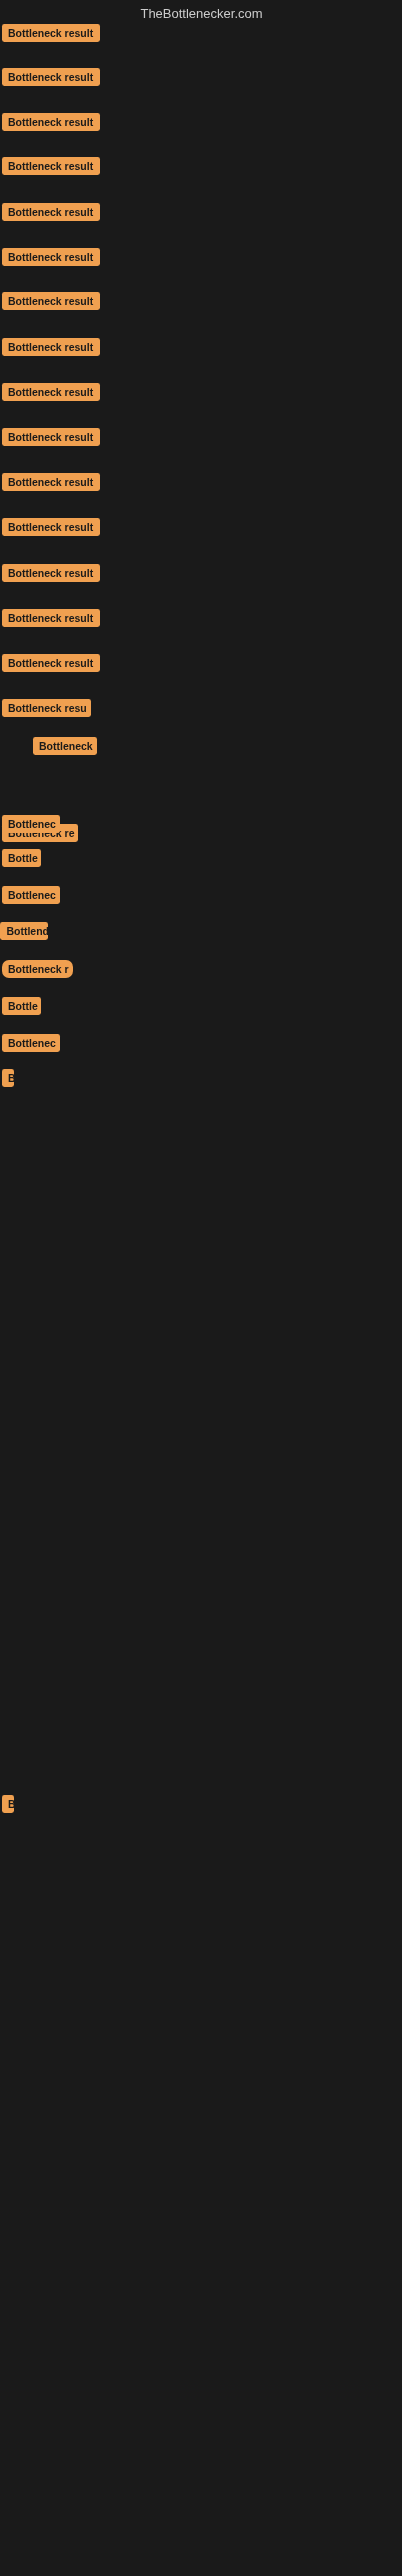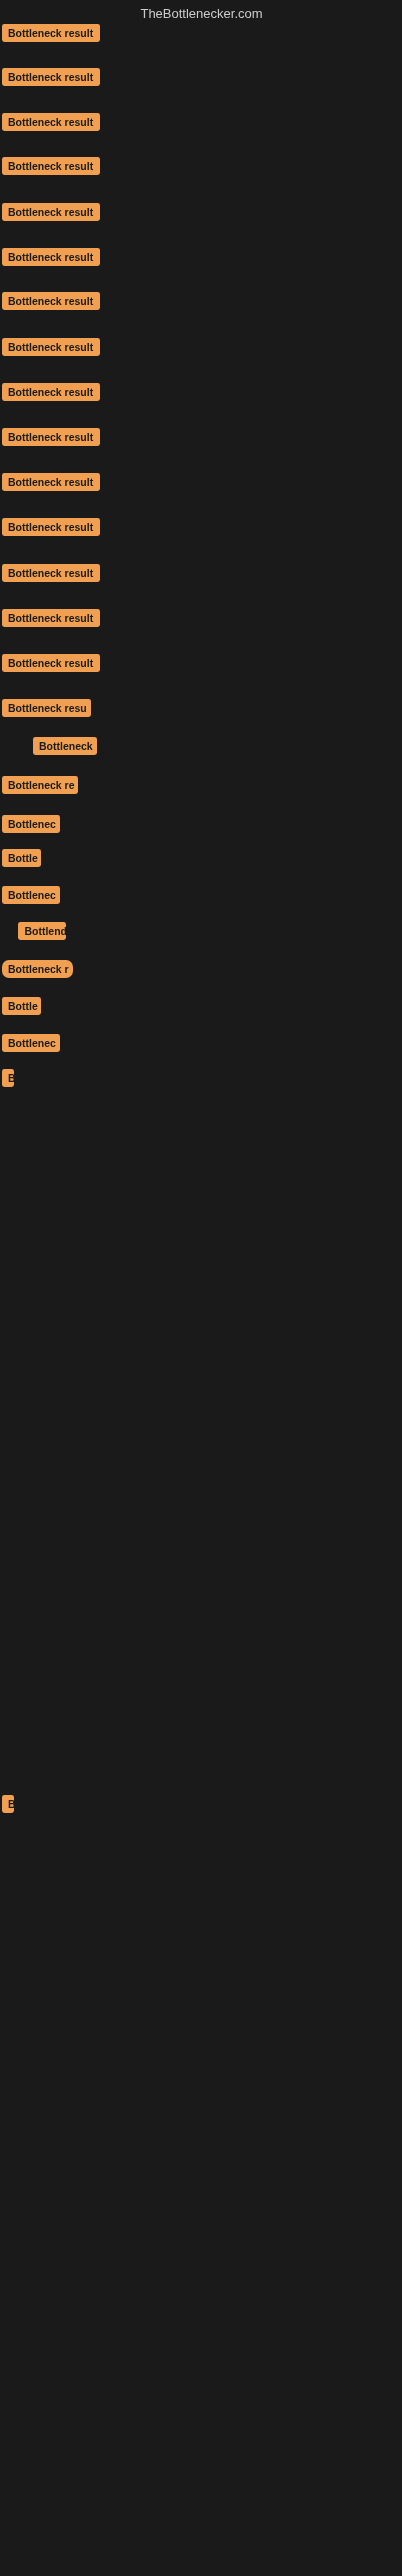--- a/index.html
+++ b/index.html
@@ -50,24 +50,24 @@
     <div style="position: absolute; top: 338px; left: 1.6px;"><span class="bottleneck-badge" style="max-width: 105px;">Bottleneck result</span></div>
     <div style="position: absolute; top: 383px; left: 1.6px;"><span class="bottleneck-badge" style="max-width: 105px;">Bottleneck result</span></div>
     <div style="position: absolute; top: 428px; left: 1.6px;"><span class="bottleneck-badge" style="max-width: 105px;">Bottleneck result</span></div>
     <div style="position: absolute; top: 473px; left: 1.6px;"><span class="bottleneck-badge" style="max-width: 105px;">Bottleneck result</span></div>
     <div style="position: absolute; top: 518px; left: 1.6px;"><span class="bottleneck-badge" style="max-width: 105px;">Bottleneck result</span></div>
     <div style="position: absolute; top: 564px; left: 1.6px;"><span class="bottleneck-badge" style="max-width: 105px;">Bottleneck result</span></div>
     <div style="position: absolute; top: 609px; left: 1.6px;"><span class="bottleneck-badge" style="max-width: 105px;">Bottleneck result</span></div>
     <div style="position: absolute; top: 654px; left: 1.6px;"><span class="bottleneck-badge" style="max-width: 105px;">Bottleneck result</span></div>
     <div style="position: absolute; top: 699px; left: 1.6px;"><span class="bottleneck-badge" style="max-width: 89px;">Bottleneck resu</span></div>
     <div style="position: absolute; top: 737px; left: 1.6px; padding-left: 31px;"><span class="bottleneck-badge" style="max-width: 64px;">Bottleneck</span></div>
-    <div style="position: absolute; top: 776px; left: 1.6px;"><span class="bottleneck-badge" style="max-width: 76px;">Bottleneck re</span></div>
+    <div style="position: absolute; top: 776px; left: 1.6px;"><span class="bottleneck-badge" style="max-width: 76px; margin-top: 48px;">Bottleneck re</span></div>
     <div style="position: absolute; top: 815px; left: 1.6px;"><span class="bottleneck-badge" style="max-width: 58px;">Bottlenec</span></div>
     <div style="position: absolute; top: 849px; left: 1.6px;"><span class="bottleneck-badge" style="max-width: 39px;">Bottle</span></div>
     <div style="position: absolute; top: 886px; left: 1.6px;"><span class="bottleneck-badge" style="max-width: 58px;">Bottlenec</span></div>
-    <div style="position: absolute; top: 922px; left: 18px; text-align: right;"><span class="bottleneck-badge" style="max-width: 48px;">Bottlend</span></div>
+    <div style="position: absolute; top: 922px; left: 0; text-align: right;"><span class="bottleneck-badge" style="max-width: 48px;">Bottlend</span></div>
     <div style="position: absolute; top: 960px; left: 1.6px;"><span class="bottleneck-badge" style="max-width: 71px; border-radius: 7px;">Bottleneck r</span></div>
     <div style="position: absolute; top: 997px; left: 1.6px;"><span class="bottleneck-badge" style="max-width: 39px;">Bottle</span></div>
     <div style="position: absolute; top: 1034px; left: 1.6px;"><span class="bottleneck-badge" style="max-width: 58px;">Bottlenec</span></div>
     <div style="position: absolute; top: 1069px; left: 1.6px;"><span class="bottleneck-badge" style="max-width: 11.3px;">B</span></div>
     <div style="position: absolute; top: 1795px; left: 1.6px;"><span class="bottleneck-badge" style="max-width: 11.3px;">B</span></div>
   </div>
 
 
 </body></html>

